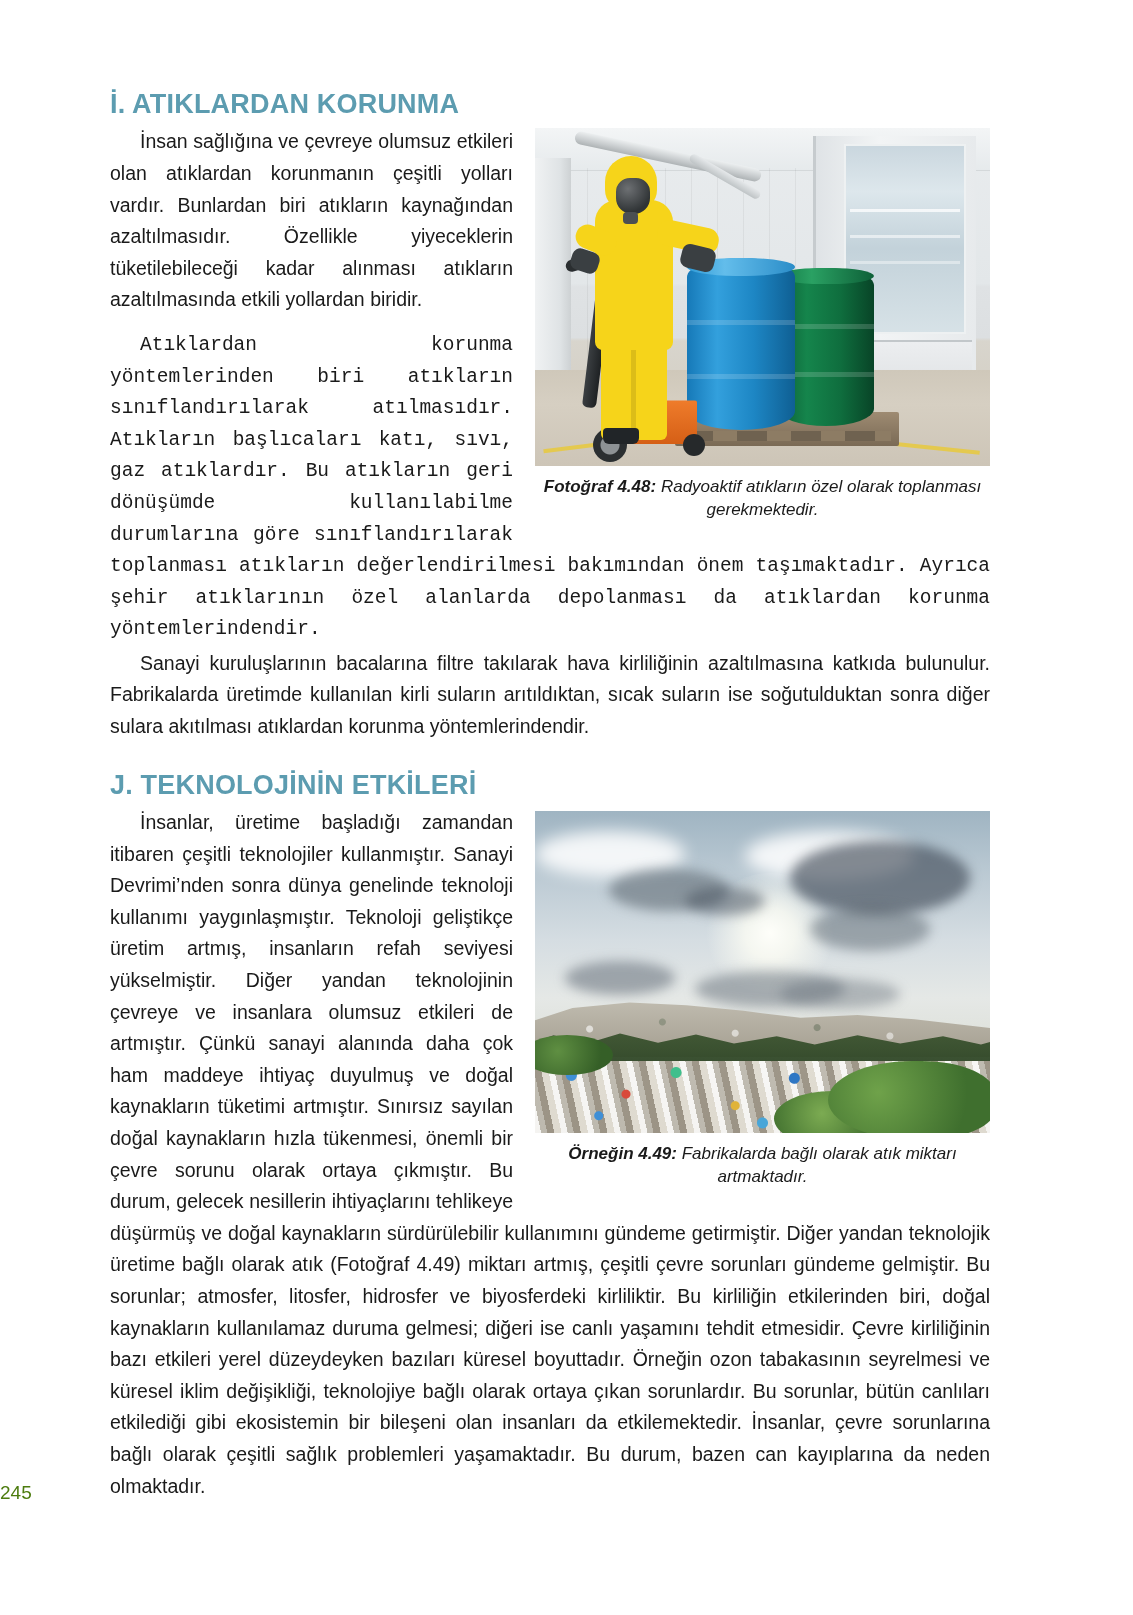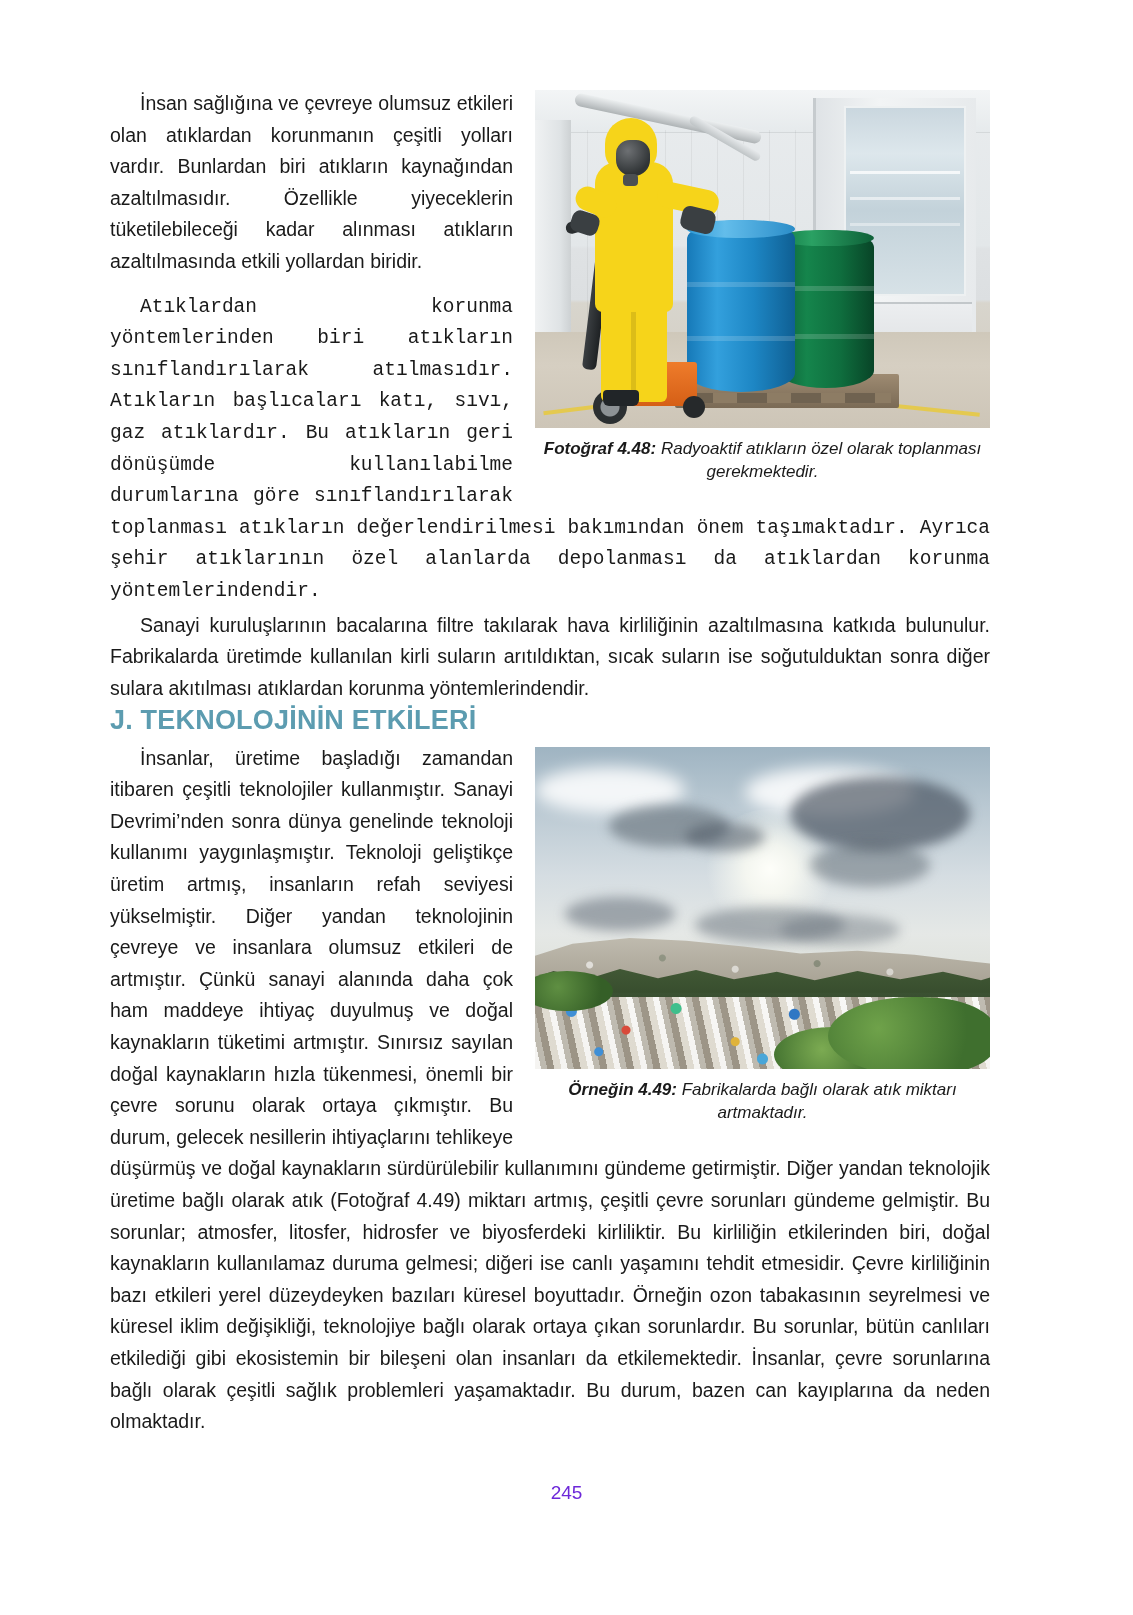--- a/index.html
+++ b/index.html
@@ -29,20 +29,21 @@
   h2.section-heading {
     color: #5c9cb0;
     font-size: 27px;
     font-weight: bold;
     letter-spacing: 0.2px;
     margin: 0 0 6px 0;
     padding: 0;
     line-height: 1.2;
   }
   h2.section-heading.second {
+    margin-top: 26px;
   }
 
   p.body-text {
     font-size: 19.5px;
     line-height: 31.6px;
     text-align: justify;
     text-justify: inter-word;
     margin: 0;
     padding: 0;
     text-indent: 30px;
@@ -94,23 +95,23 @@
     margin: 0;
     text-indent: 30px;
   }
   .full-para.spaced { margin-top: 2px; }
 
   .page-number {
     position: absolute;
     left: 0;
     right: 0;
     top: 1482px;
-    text-align: center;
+    text-align: left;
     font-size: 19px;
-    color: #6d28d9;
+    color: #4d7c0f;
   }
 
   
   .hz-wall {
     position: absolute; inset: 0;
     background:
       linear-gradient(180deg, #e9ecee 0%, #e3e7e9 46%, #dfe2e4 47%, #dcdfe1 62%, #d8d5cd 63%, #cfc9bc 100%);
   }
   .hz-ceiling {
     position: absolute; left:0; right:0; top:0; height: 42px;
@@ -341,20 +342,21 @@
     background: radial-gradient(circle at 40% 40%, #5f8f42, #355f27 72%);
     border-radius: 50%;
   }
 </style>
 </head>
 <body>
 
 <div class="page">
   <div class="content">
 
+    <h2 class="section-heading">İ. ATIKLARDAN KORUNMA</h2>
 
     <div class="col-wrap clearfix">
 
       <figure class="figure fig-a">
         <div class="photo photo-hazmat">
           <div class="hz-wall"></div>
           <div class="hz-ceiling"></div>
           <div class="hz-panel-lines"></div>
           <div class="hz-pipe"></div>
           <div class="hz-pipe2"></div>

